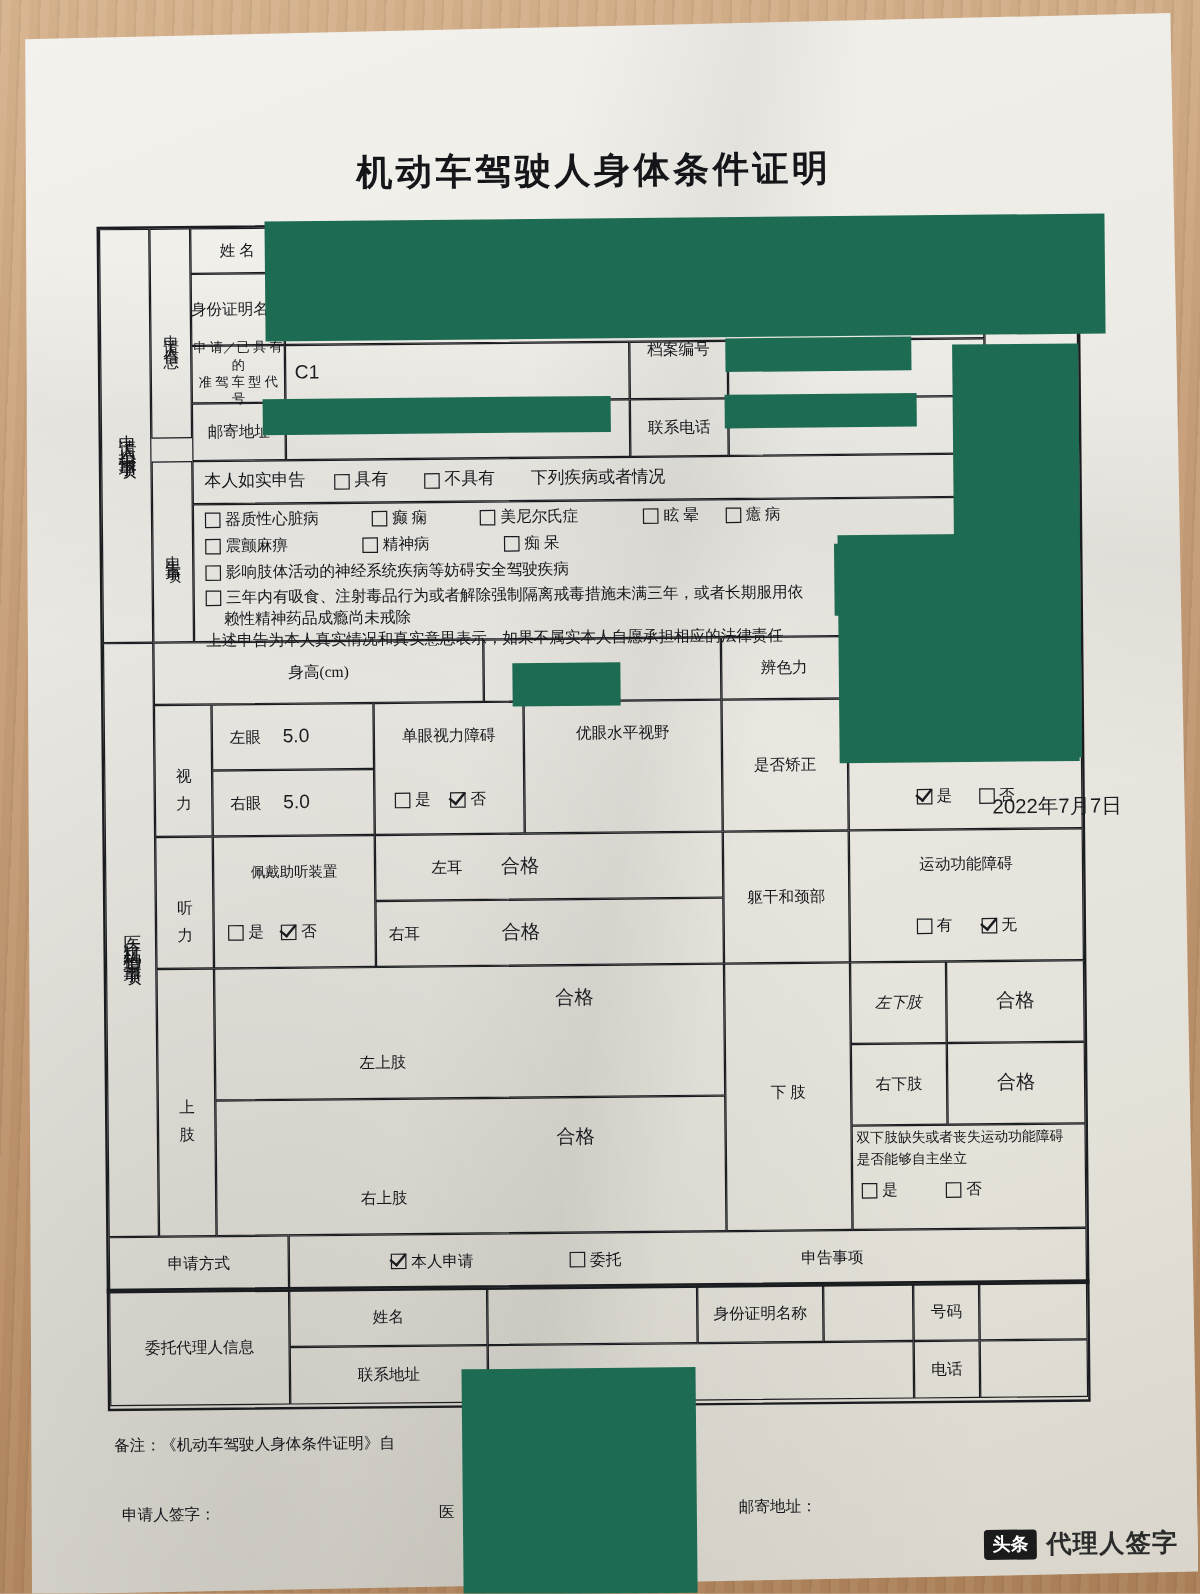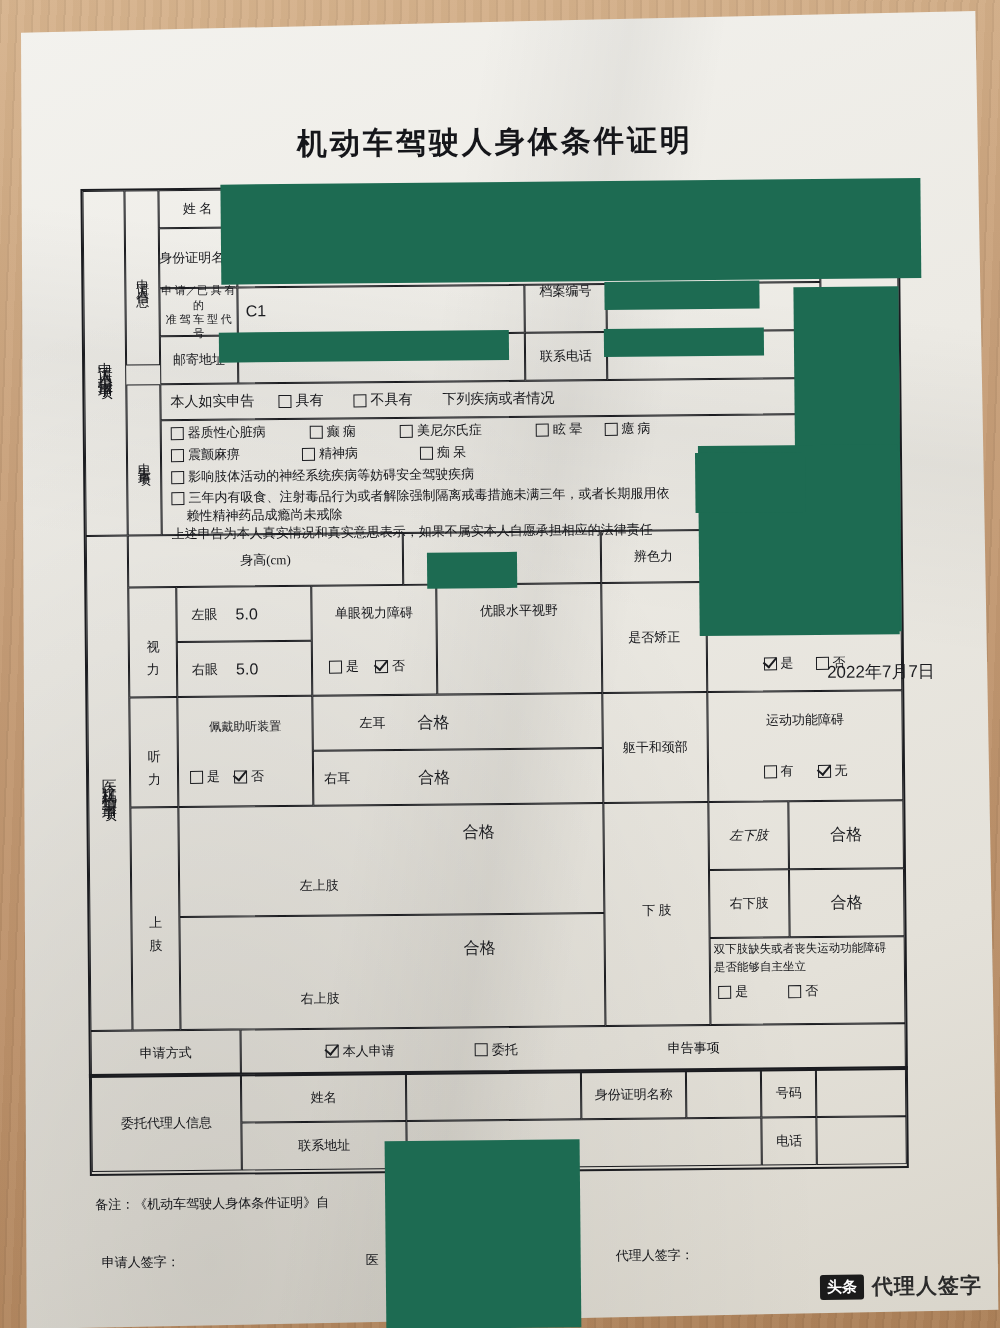--- a/index.html
+++ b/index.html
@@ -362,21 +362,21 @@
 
     <div class="cell" style="left:670px;top:48px;width:55px;height:48px;"></div>
     <div class="txt ctr" style="left:670px;top:48px;width:55px;height:48px;border-radius:10px;">电话</div>
     <div class="cell" style="left:725px;top:48px;width:90px;height:48px;"></div>
     <div class="txt ctr hand" style="left:725px;top:48px;width:90px;height:48px;"></div>
   </div>
 
   <div class="footer" style="left:90px;top:1192px;">备注：《机动车驾驶人身体条件证明》自</div>
   <div class="footer" style="left:96px;top:1250px;">申请人签字：</div>
   <div class="footer" style="left:360px;top:1250px;">医</div>
-  <div class="footer" style="left:610px;top:1248px;">代理人签字：</div>
+  <div class="footer" style="left:610px;top:1248px;">邮寄地址：</div>
 
   <div class="redact" style="left:225px;top:182px;width:700px;height:100px;"></div>
   <div class="redact" style="left:608px;top:283px;width:155px;height:28px;"></div>
   <div class="redact" style="left:797px;top:290px;width:105px;height:345px;"></div>
   <div class="redact" style="left:700px;top:448px;width:200px;height:190px;"></div>
   <div class="redact" style="left:222px;top:330px;width:290px;height:30px;"></div>
   <div class="redact" style="left:607px;top:330px;width:160px;height:28px;"></div>
   <div class="redact" style="left:697px;top:455px;width:110px;height:60px;"></div>
   <div class="redact" style="left:428px;top:552px;width:90px;height:36px;"></div>
   <div class="redact" style="left:380px;top:1140px;width:195px;height:188px;"></div>

